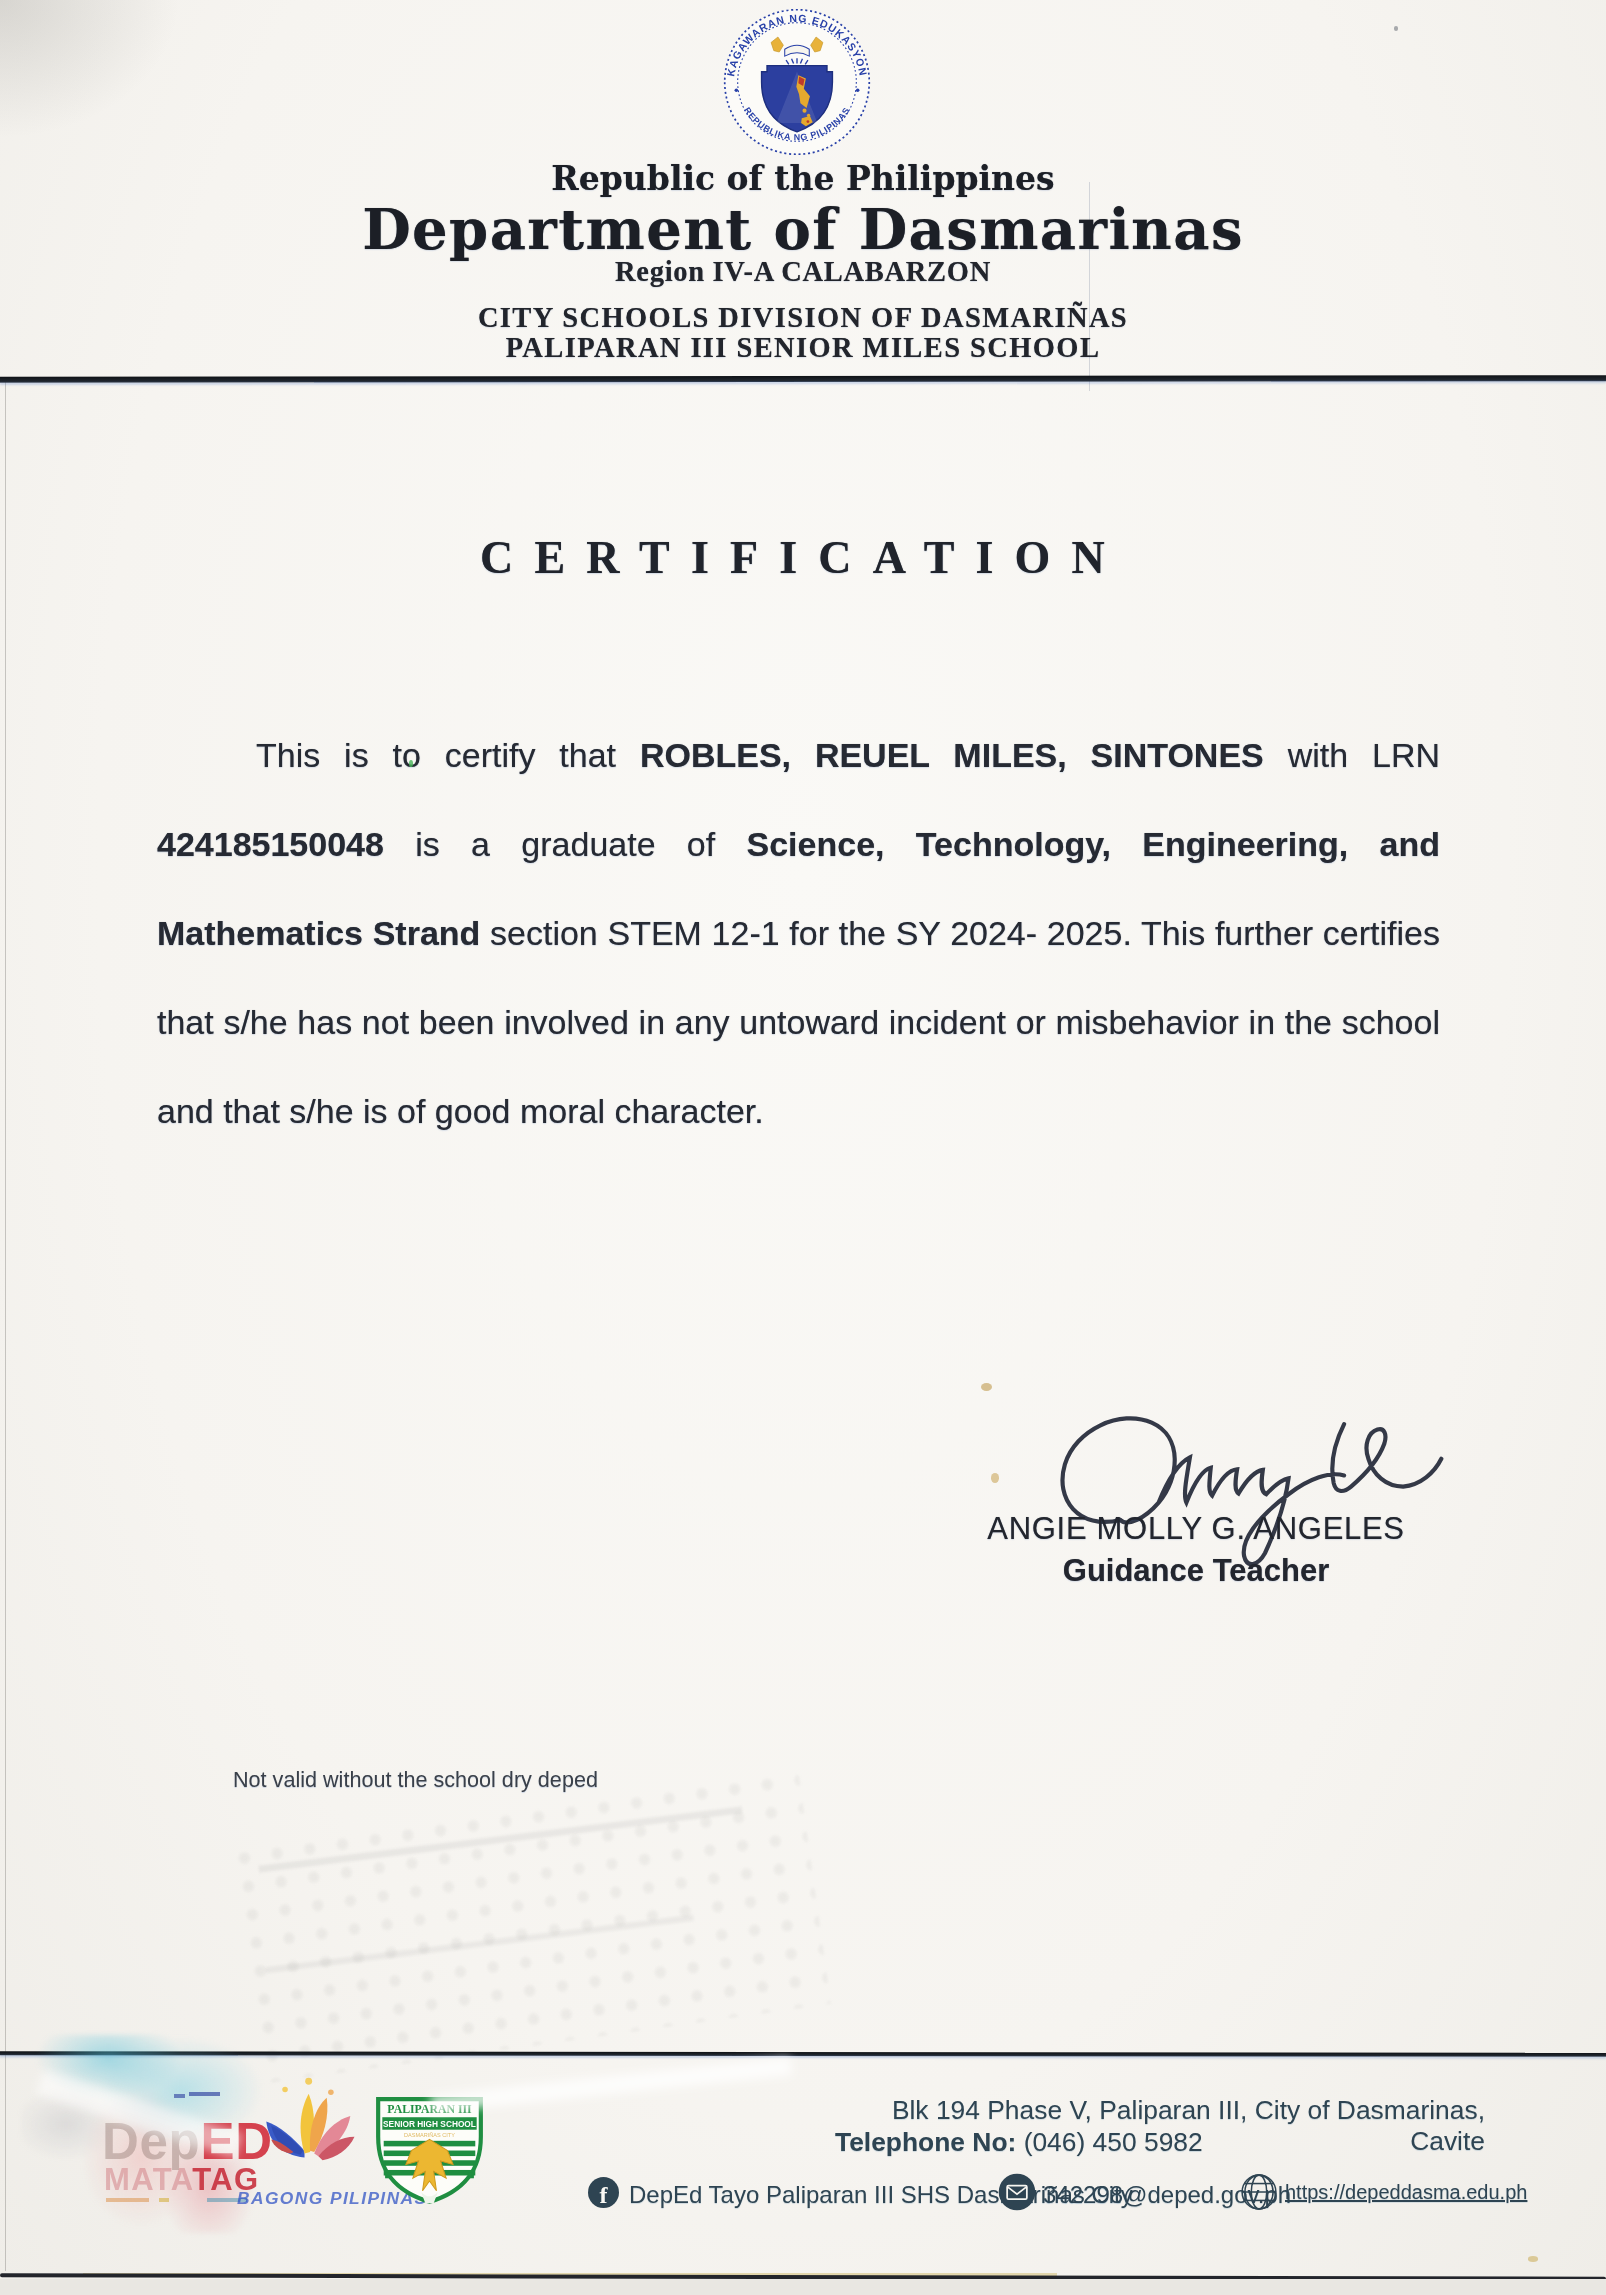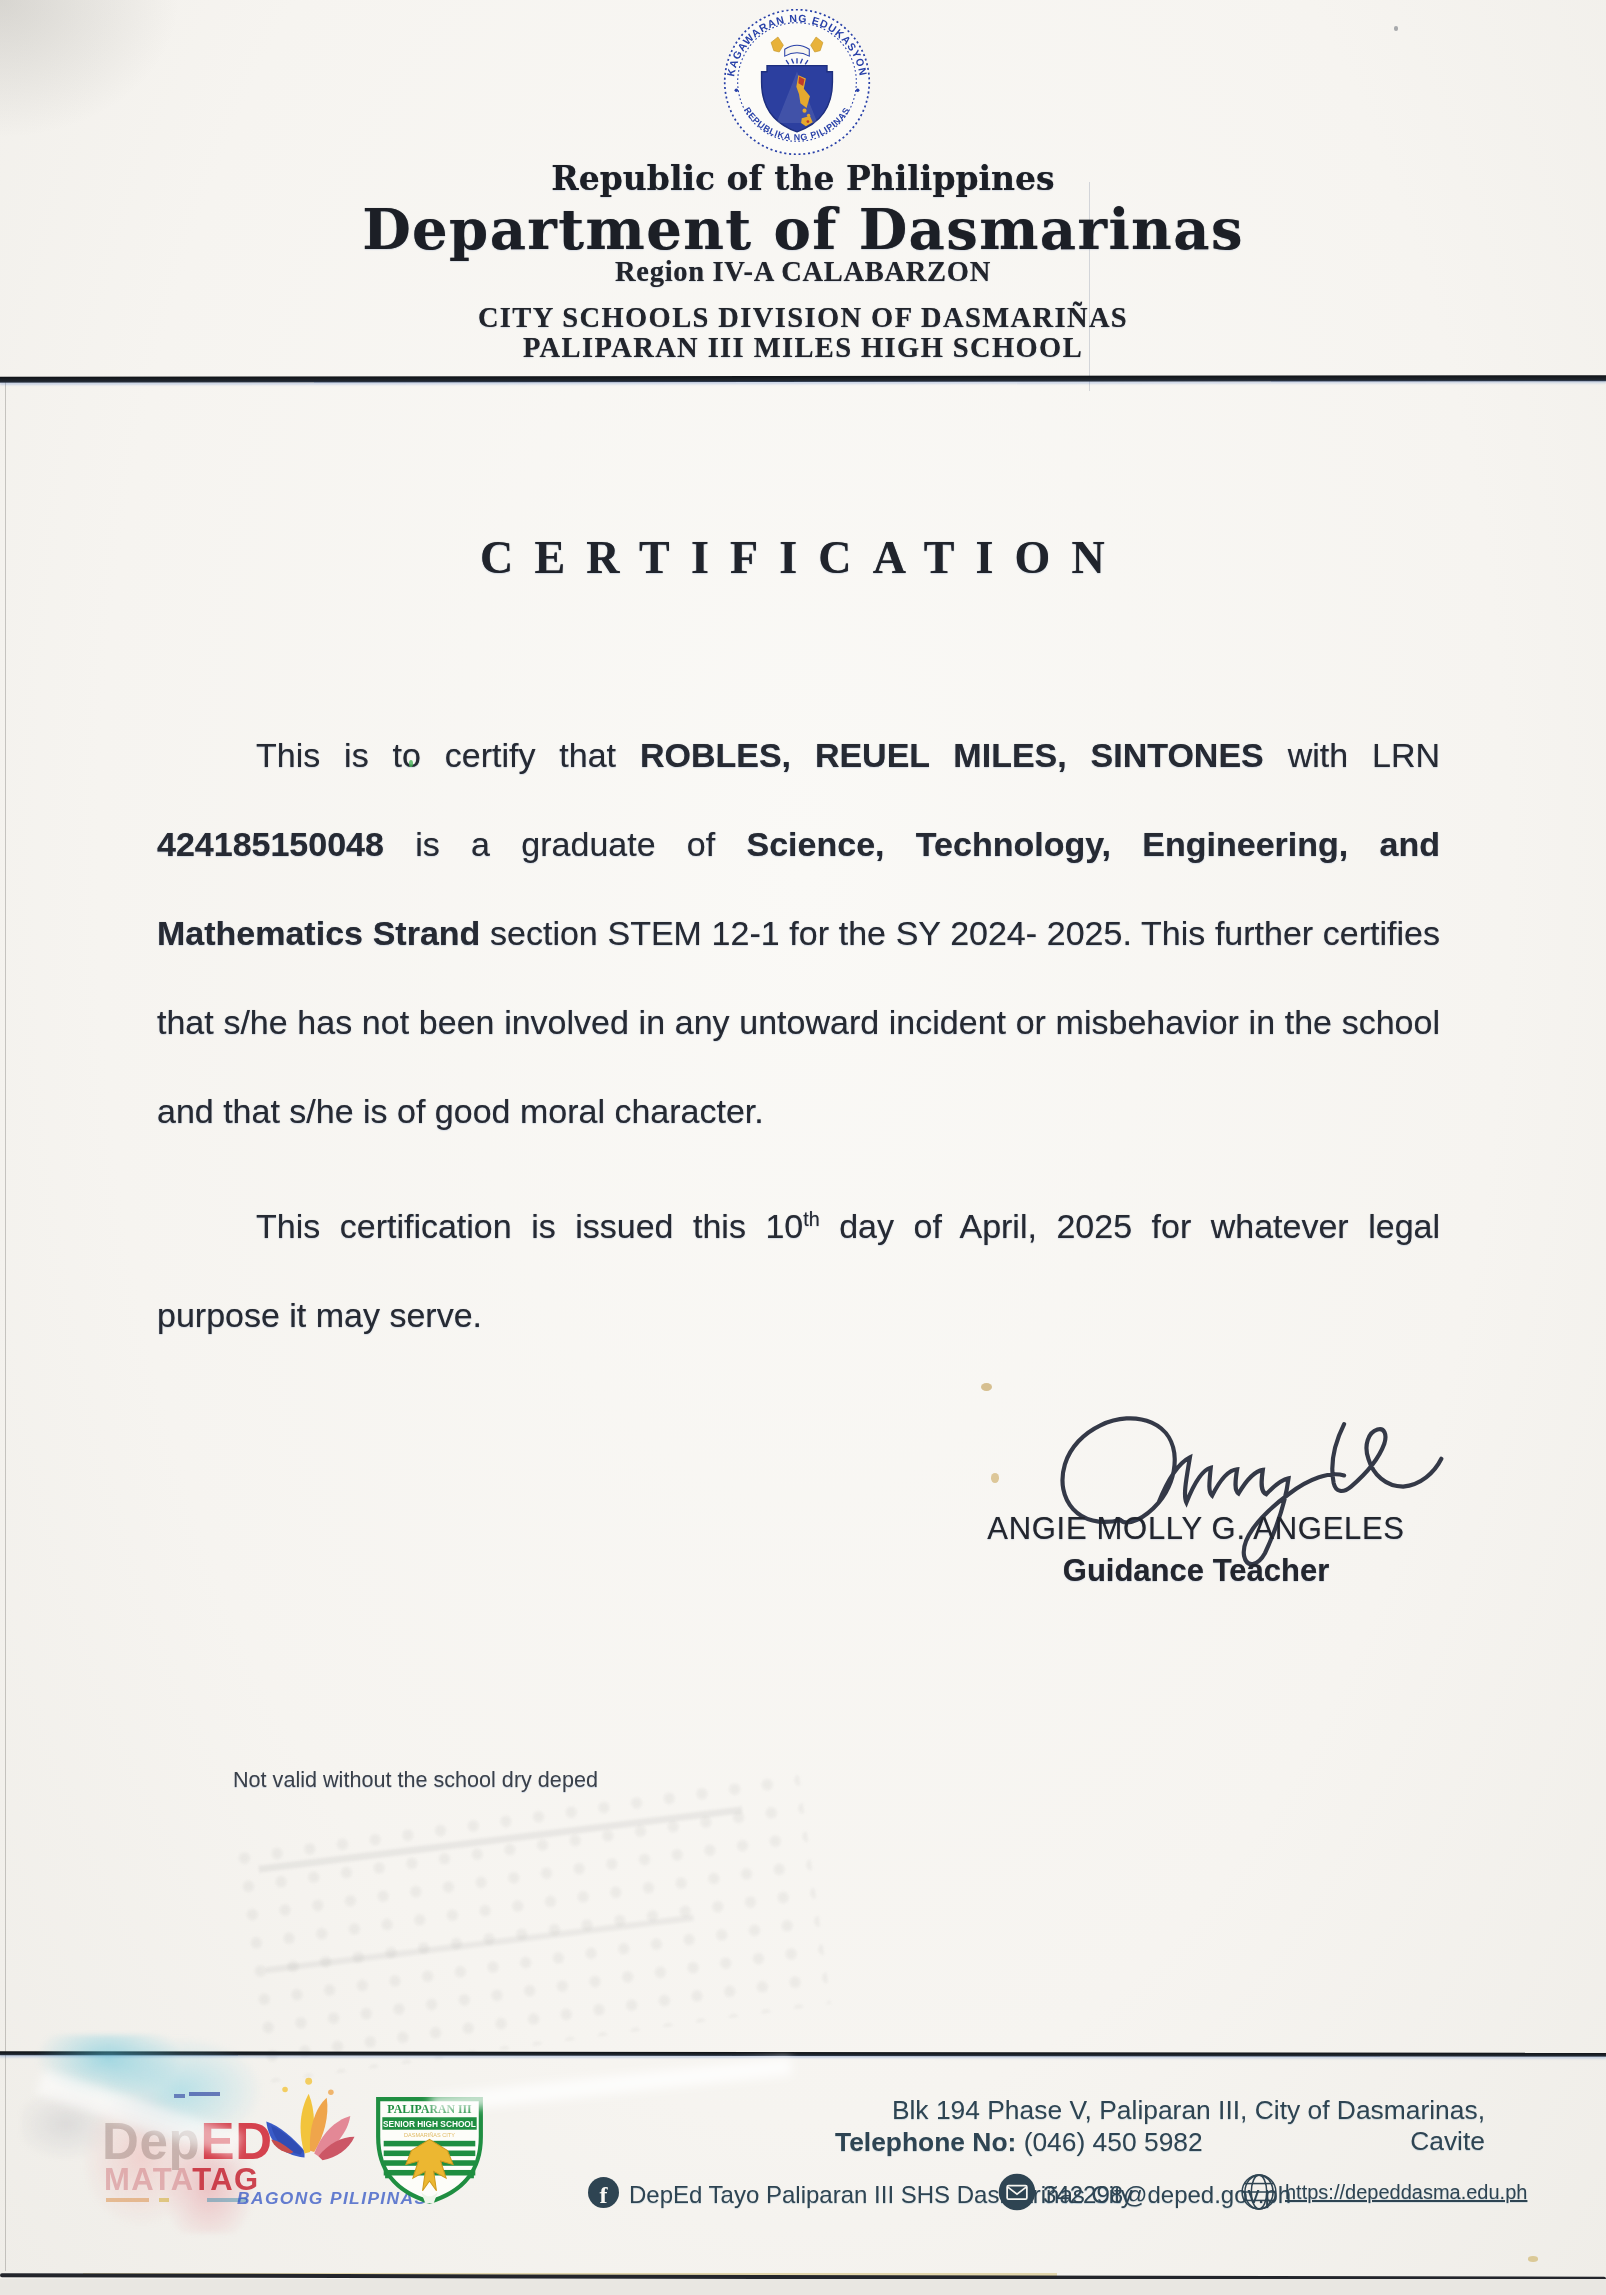--- a/index.html
+++ b/index.html
@@ -78,29 +78,28 @@
       <path d="M117,163 l12,-3 l4,9 l-10,6 l-7,-5 z" fill="#e5a92e"></path>
       <circle cx="126" cy="168" r="2" fill="#bf3a2b"></circle>
     </g>
   </svg>
 </div>
 
 <div class="abs ctr blackletter" style="top:159px;font-size:33px;">Republic of the Philippines</div>
 <div class="abs ctr blackletter" style="top:196px;font-size:56px;letter-spacing:1.4px;">Department of Dasmarinas</div>
 <div class="abs ctr serifb" style="top:256px;font-size:28.5px;letter-spacing:0.7px;">Region IV-A CALABARZON</div>
 <div class="abs ctr serifb" style="top:302px;font-size:28.5px;letter-spacing:1.4px;">CITY SCHOOLS DIVISION OF DASMARIÑAS</div>
-<div class="abs ctr serifb" style="top:332px;font-size:28.5px;letter-spacing:1.4px;">PALIPARAN III MILES HIGH SCHOOL</div>
+<div class="abs ctr serifb" style="top:332px;font-size:28.5px;letter-spacing:1.4px;">PALIPARAN III SENIOR MILES SCHOOL</div>
 
 <div class="abs divider" style="top:376px;height:6.3px;transform:rotate(-0.06deg);"></div>
 
 <div class="abs ctr title" style="top:531px;">CERTIFICATION</div>
 
 <div class="abs bodytext" style="left:157px;top:711px;width:1283px;">
   <p><span>This is to certify that </span><b>ROBLES, REUEL MILES, SINTONES</b><span> with LRN </span><b>424185150048</b><span> is a graduate of </span><b>Science, Technology, Engineering, and Mathematics Strand</b><span> section STEM 12-1 for the SY 2024- 2025. This further certifies that s/he has not been involved in any untoward incident or misbehavior in the school and that s/he is of good moral character.</span></p>
-  <p><span>This certification is issued this 10</span><sup>th</sup><span> day of April, 2025 for whatever legal purpose it may serve.</span></p>
 </div>
 
 <div class="abs speck" style="left:981px;top:1383px;width:11px;height:8.3px;background:rgba(186,146,62,.55);filter:blur(0.7px);"></div>
 <div class="abs speck" style="left:991px;top:1473px;width:8.3px;height:9.7px;background:rgba(199,161,78,.55);filter:blur(0.7px);"></div>
 <div class="abs speck" style="left:409px;top:760px;width:4.2px;height:7px;background:rgba(73,181,90,.8);"></div>
 <div class="abs speck" style="left:1394px;top:26.4px;width:4.2px;height:4.2px;background:rgba(90,95,105,.5);"></div>
 <div class="abs speck" style="left:1528px;top:2256px;width:9.7px;height:5.6px;background:rgba(205,176,96,.6);filter:blur(0.7px);"></div>
 
 <div class="abs" style="left:1016px;top:1381px;width:452px;height:191px;">
   <svg width="452" height="191" viewBox="0 0 650 275">

